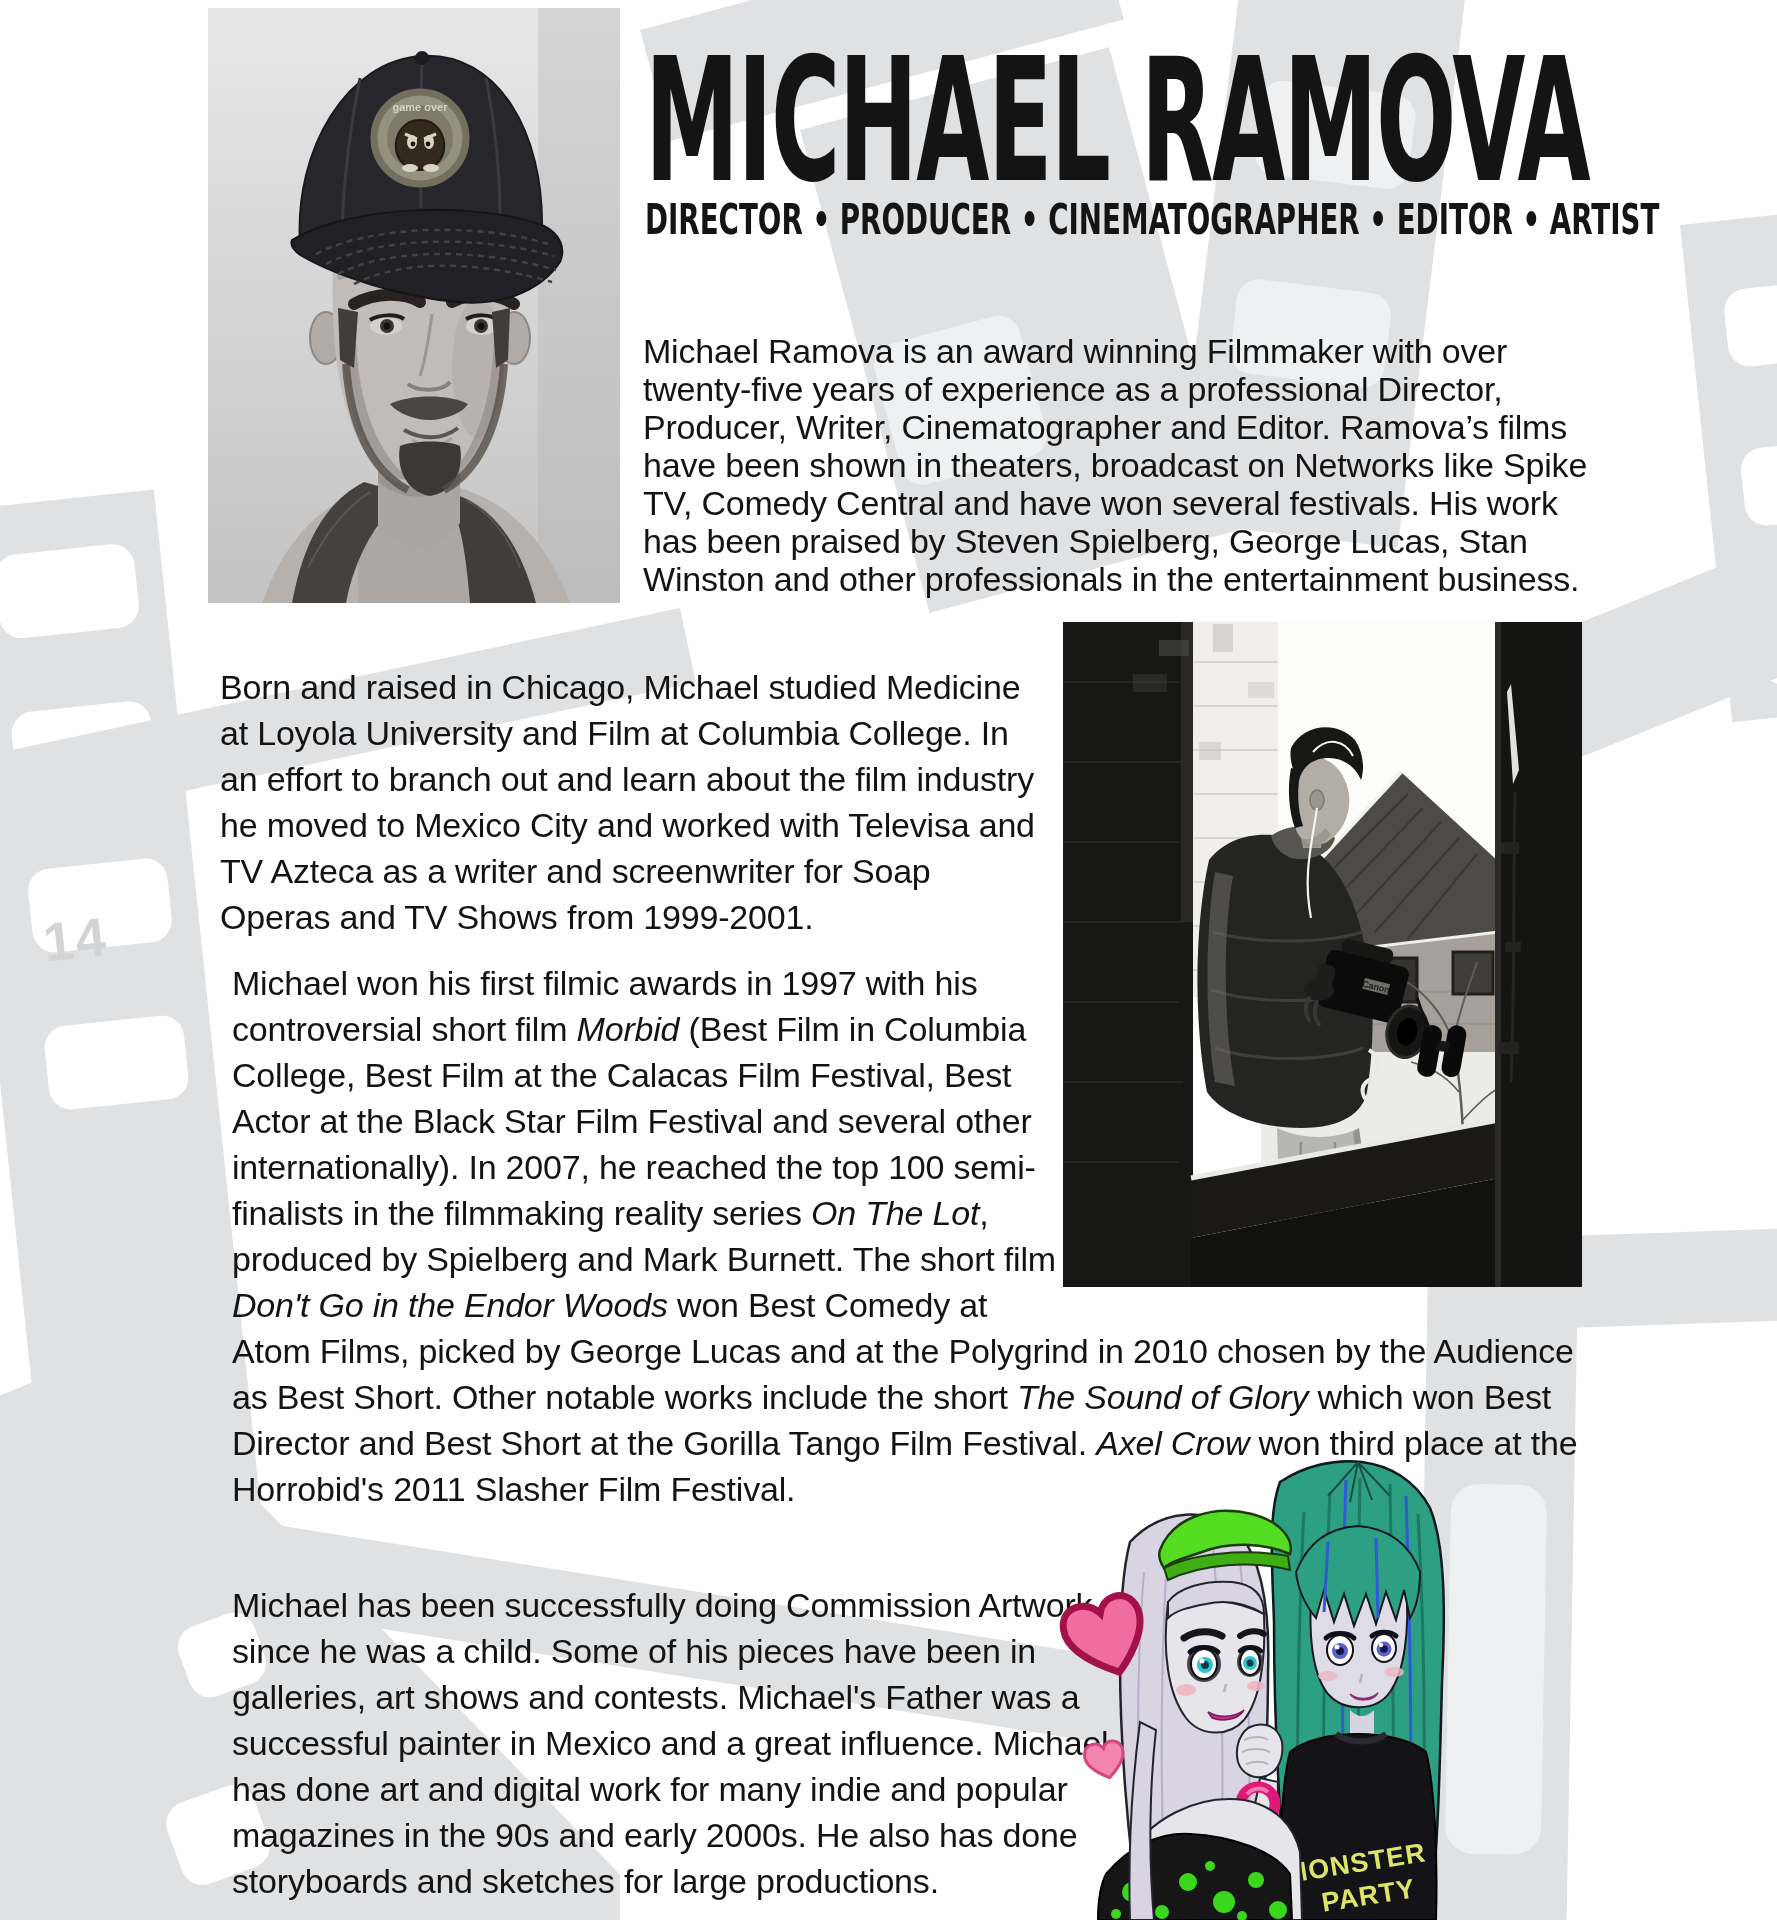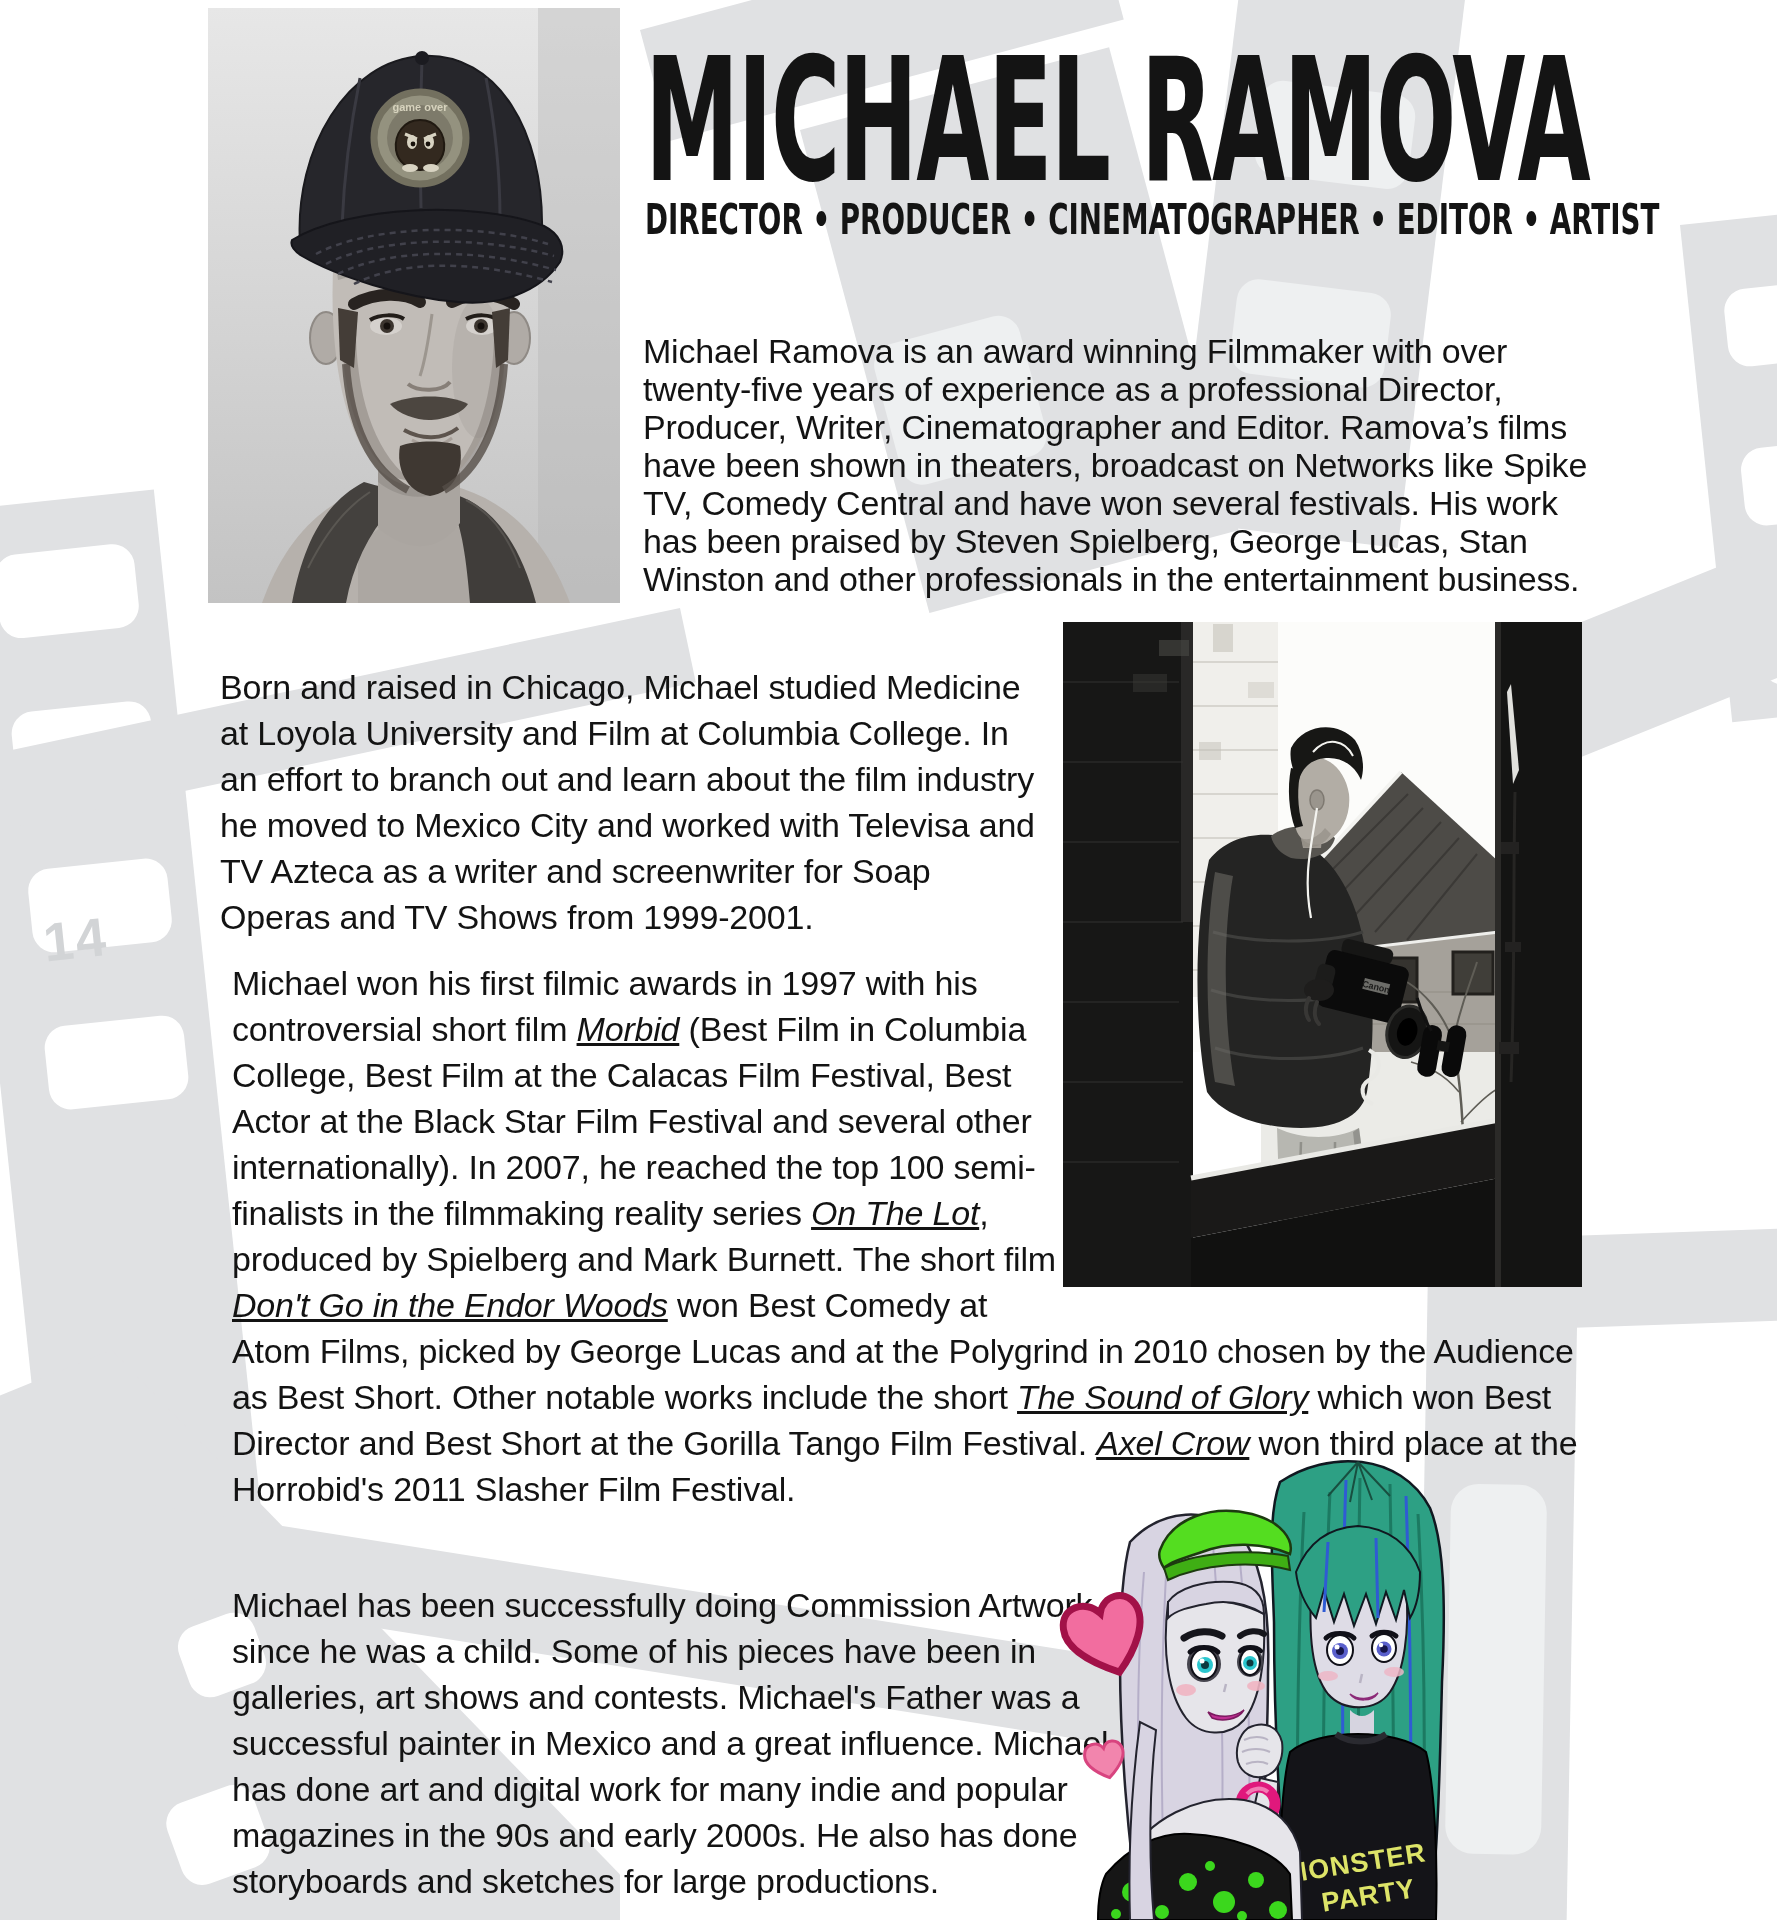--- a/index.html
+++ b/index.html
@@ -21,21 +21,21 @@
   .subtitle-wrap{left:645px;top:198px;}
   .subtitle-inner{display:inline-block;font-family:"DejaVu Sans",sans-serif;font-weight:700;
                font-size:42px;line-height:44px;letter-spacing:0px;white-space:nowrap;
                transform:scaleX(0.66);transform-origin:0 0;color:#141414;}
   .body-text{font-size:34px;line-height:46px;letter-spacing:-0.2px;color:#131313;text-align:left;}
   .intro{left:643px;top:298px;width:950px;font-size:34px;line-height:38px;}
   .para-early{left:220px;top:630px;width:825px;}
   .para-awards{left:232px;top:960px;width:1385px;}
   .p3-spacer{float:right;width:554px;height:340px;}
   .para-artwork{left:232px;top:1548px;width:910px;}
-  .it{font-style:italic;text-decoration:underline;}
+  .it{font-style:italic;}
   
   figure{margin:0;padding:0;position:absolute;z-index:2;}
   .portrait{left:208px;top:8px;width:412px;height:595px;}
   .filming{left:1063px;top:622px;width:519px;height:665px;}
   .illustration{left:1028px;top:1422px;width:430px;height:498px;z-index:3;}
   svg{display:block;}
 </style>
 </head>
 <body>
 

